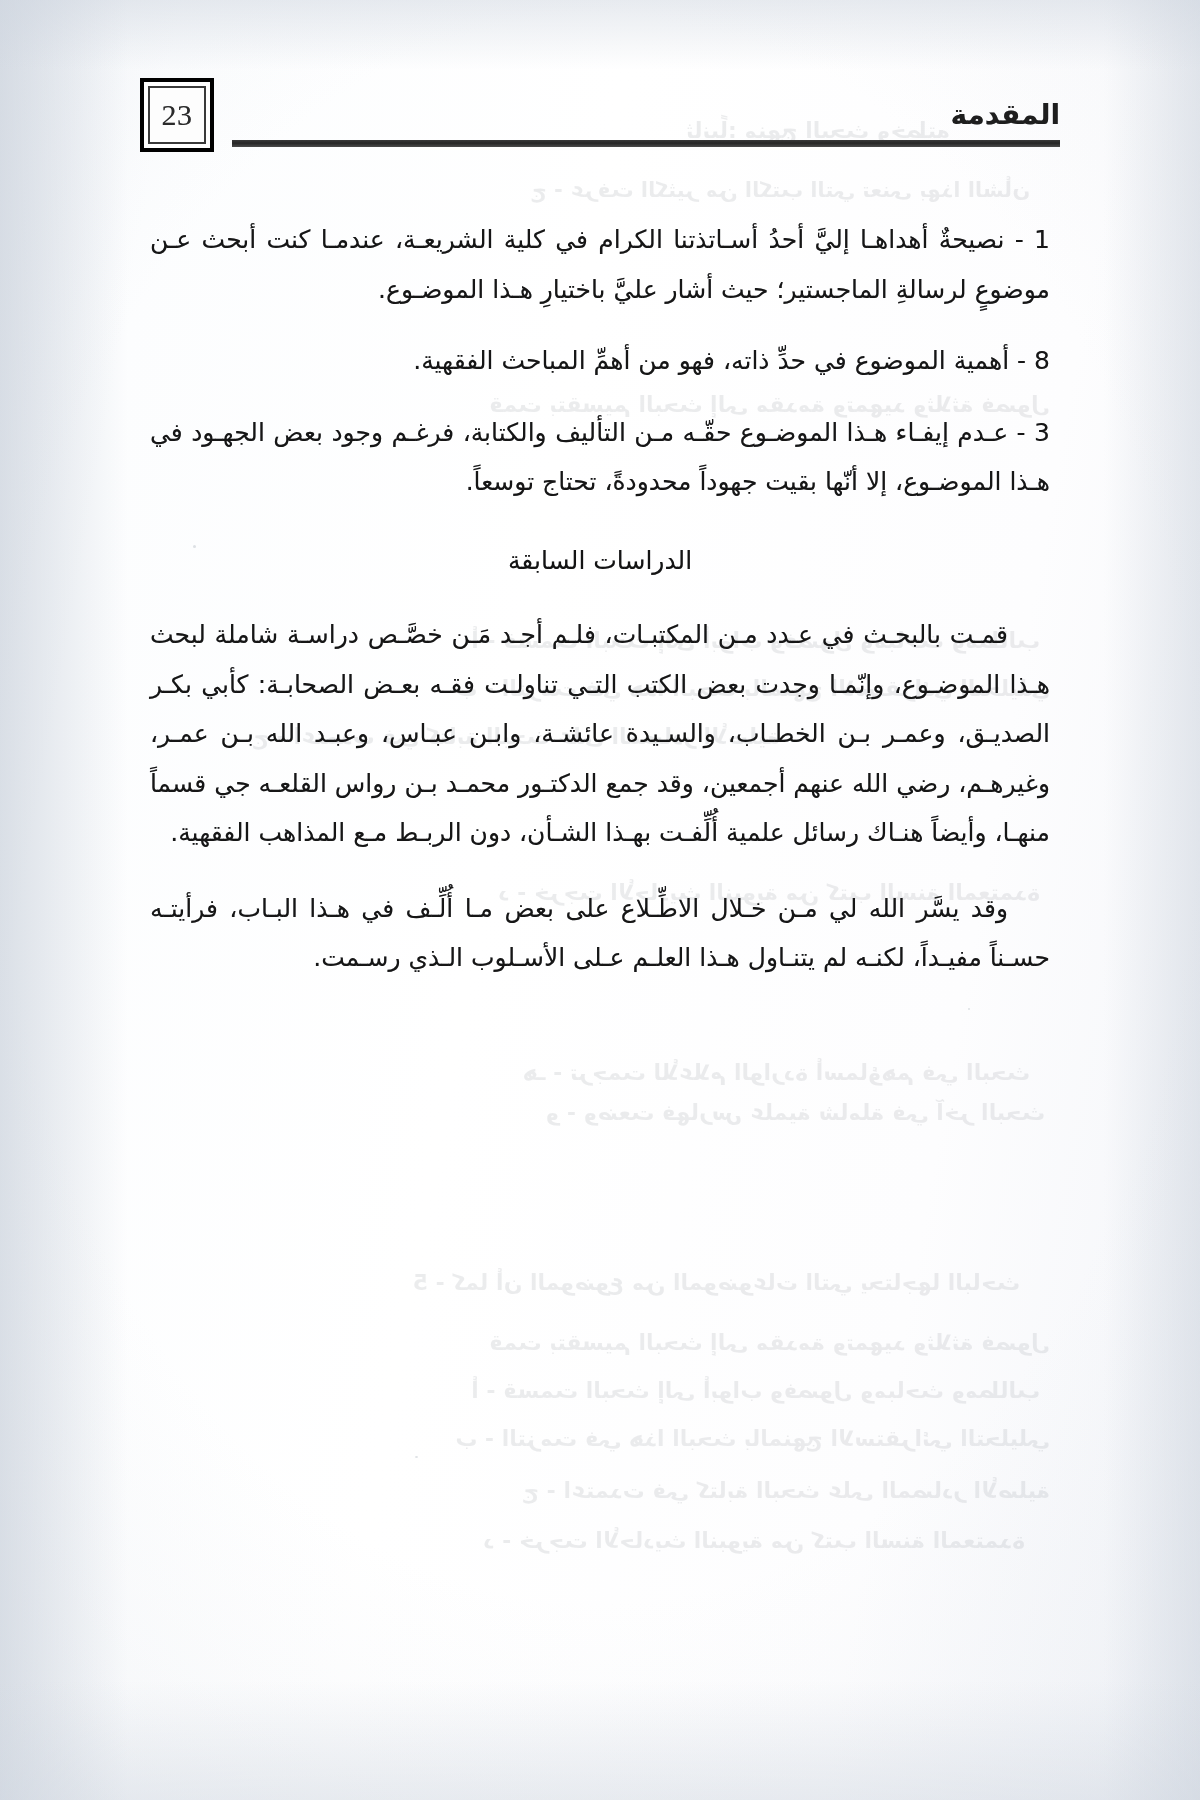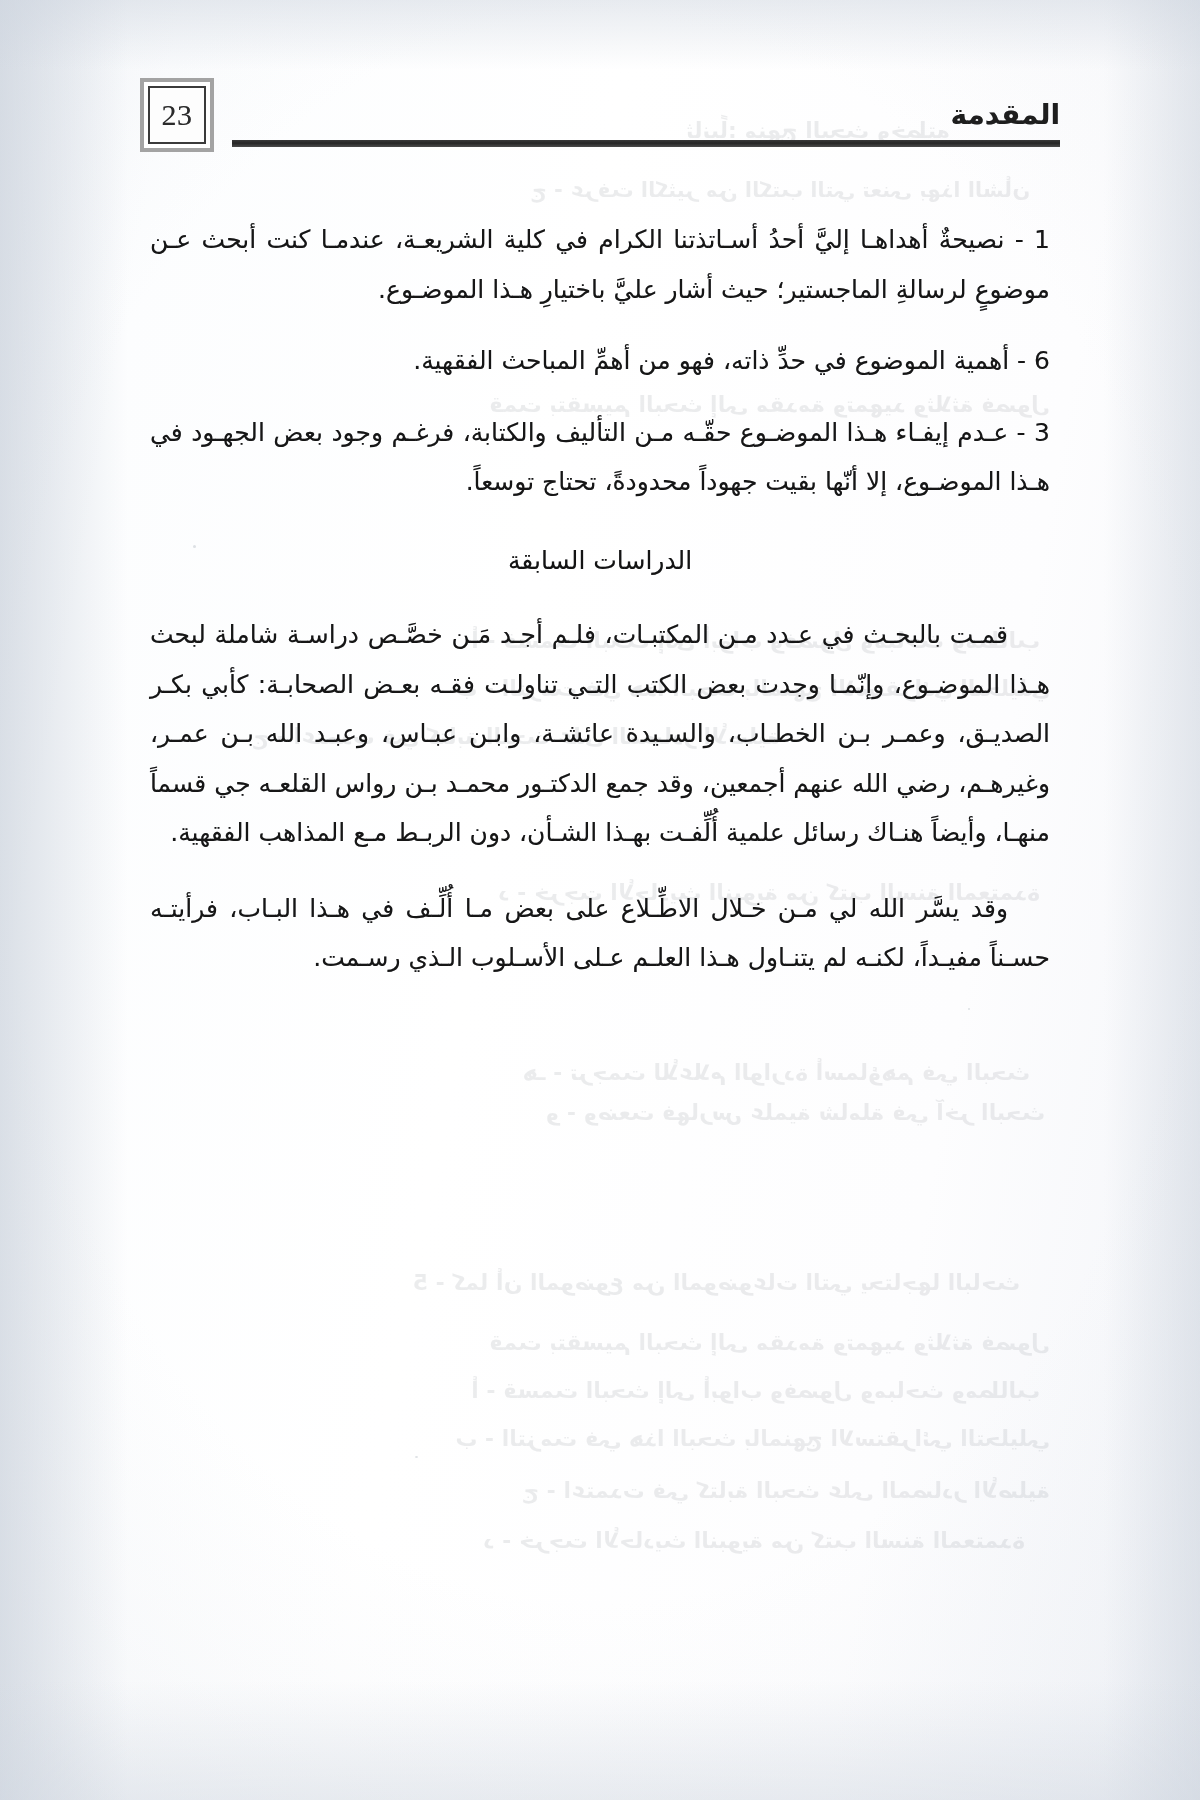--- a/index.html
+++ b/index.html
@@ -85,21 +85,21 @@
   }
 
   .folio-box {
     position: absolute;
     right: auto;
     left: 0;
     top: 0;
     width: 74px;
     height: 74px;
     box-sizing: border-box;
-    border: 4px solid #a3a3a3;
+    border: 4px solid #000000;
     padding: 4px;
     background: #ffffff;
   }
   .folio-inner {
     width: 100%;
     height: 100%;
     box-sizing: border-box;
     border: 2px solid #3a3a3a;
     display: flex;
     align-items: center;
@@ -217,21 +217,21 @@
         <span class="folio-num">23</span>
       </div>
     </div>
     <div class="head-rule"></div>
     <div class="head-title">المقدمة</div>
   </div>
 
   <div class="content">
 
     <p class="para list-item">1 - نصيحةٌ أهداهـا إليَّ أحدُ أسـاتذتنا الكرام في كلية الشريعـة، عندمـا كنت أبحث عـن موضوعٍ لرسالةِ الماجستير؛ حيث أشار عليَّ باختيارِ هـذا الموضـوع.</p>
-    <p class="para list-item">6 - أهمية الموضوع في حدِّ ذاته، فهو من أهمِّ المباحث الفقهية.</p>
+    <p class="para list-item">8 - أهمية الموضوع في حدِّ ذاته، فهو من أهمِّ المباحث الفقهية.</p>
     <p class="para list-item">3 - عـدم إيفـاء هـذا الموضـوع حقّـه مـن التأليف والكتابة، فرغـم وجود بعض الجهـود في هـذا الموضـوع، إلا أنّها بقيت جهوداً محدودةً، تحتاج توسعاً.</p>
 
     <p class="section-heading">الدراسات السابقة</p>
 
     <p class="para">قمـت بالبحـث في عـدد مـن المكتبـات، فلـم أجـد مَـن خصَّـص دراسـة شاملة لبحث هـذا الموضـوع، وإنّمـا وجدت بعض الكتب التـي تناولـت فقـه بعـض الصحابـة: كأبي بكـر الصديـق، وعمـر بـن الخطـاب، والسـيدة عائشـة، وابـن عبـاس، وعبـد الله بـن عمـر، وغيرهـم، رضي الله عنهم أجمعين، وقد جمع الدكتـور محمـد بـن رواس القلعـه جي قسماً منهـا، وأيضاً هنـاك رسائل علمية أُلِّفـت بهـذا الشـأن، دون الربـط مـع المذاهب الفقهية.</p>
     <p class="para last-short">وقد يسَّر الله لي مـن خـلال الاطِّـلاع على بعض مـا أُلِّـف في هـذا البـاب، فرأيتـه حسـناً مفيـداً، لكنـه لم يتنـاول هـذا العلـم عـلى الأسـلوب الـذي رسـمت.</p>
 
   </div>
 
   <div class="speck" style="left:193px; top:545px; width:3px; height:3px;"></div>

